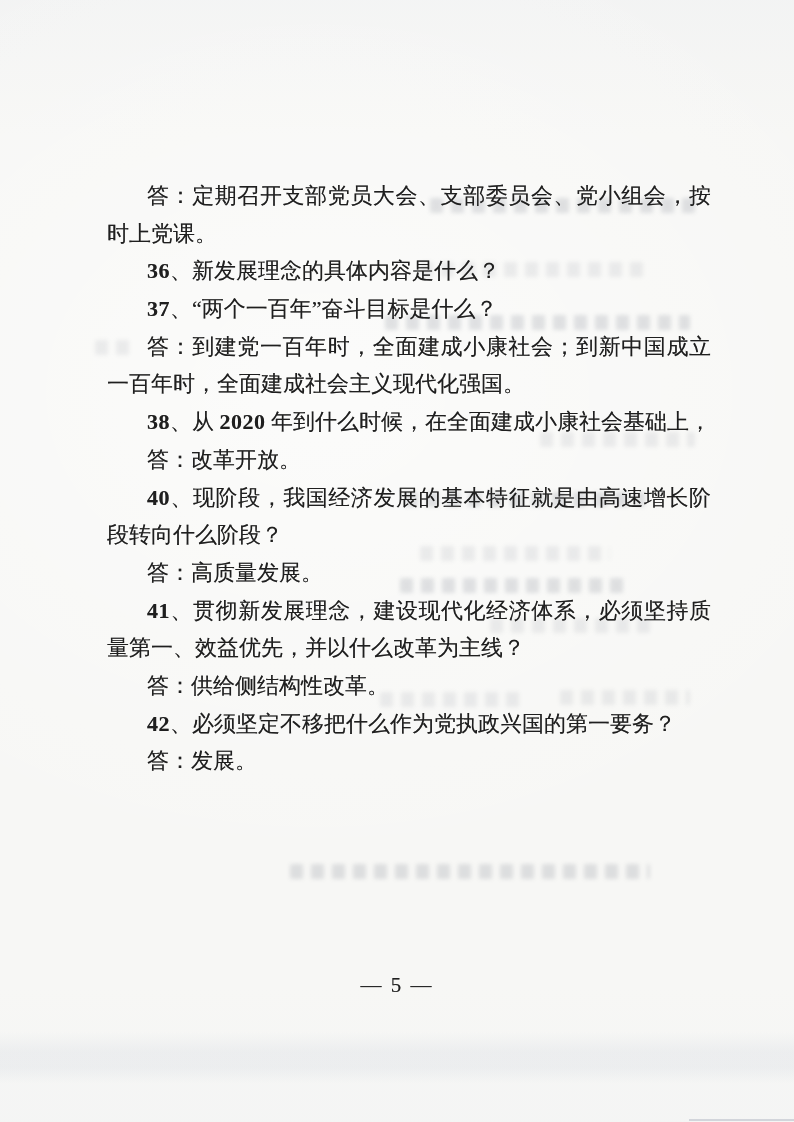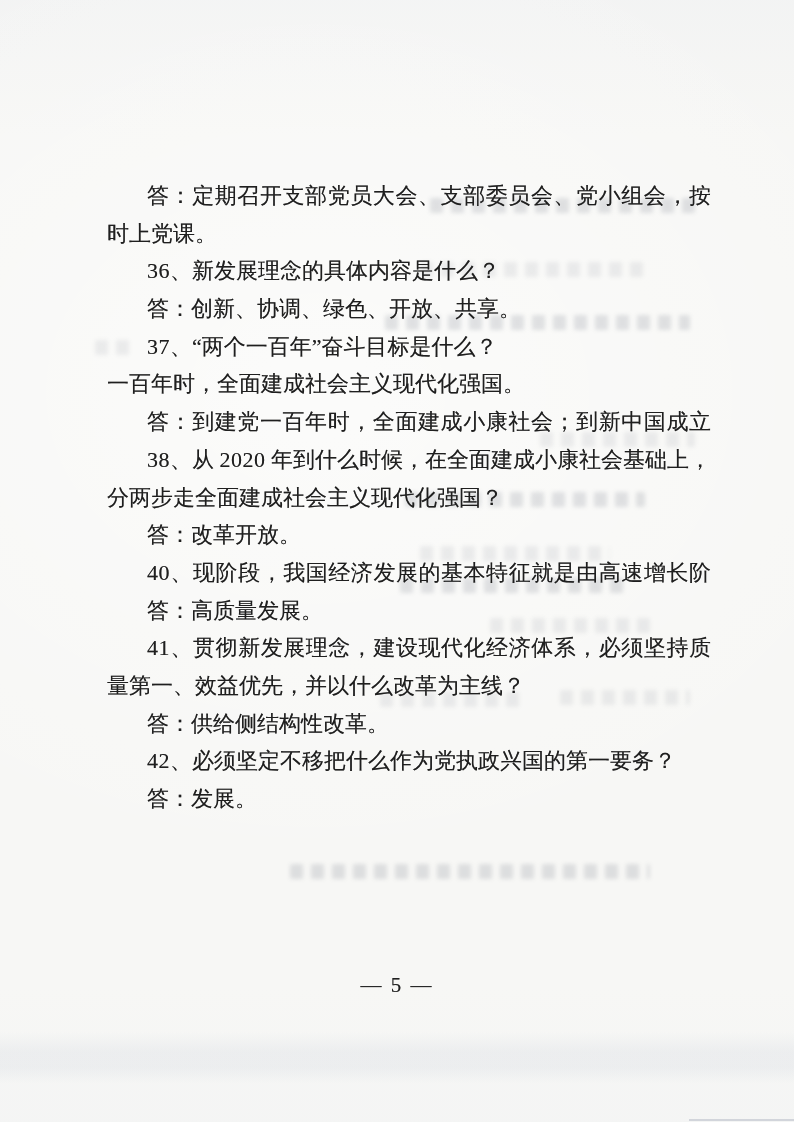--- a/index.html
+++ b/index.html
@@ -33,21 +33,21 @@
     color: var(--ink, #1f1f1f);
     white-space: nowrap;
     text-shadow: 0 0 0.4px rgba(30,30,30,.55);
   }
   .line.indent { text-indent: 40px; }
   .line.stretch {
     white-space: normal;
     text-align: justify;
     text-align-last: justify;
   }
-  .line b { font-weight: normal; letter-spacing: .5px; }
+  .line b { font-weight: bold; letter-spacing: .5px; }
 
   
   .page-number {
     position: absolute;
     left: 0;
     top: 969px;
     width: 794px;
     height: 32px;
     line-height: 32px;
     text-align: center;
@@ -109,28 +109,27 @@
 <div class="smudge" style="left:400px; top:578px; width:230px;"></div>
 <div class="smudge light" style="left:490px; top:618px; width:160px;"></div>
 <div class="smudge light" style="left:380px; top:692px; width:145px;"></div>
 <div class="smudge light" style="left:560px; top:690px; width:130px;"></div>
 <div class="smudge" style="left:290px; top:864px; width:360px;"></div>
 
 <div class="doc-body">
     <div class="line indent stretch">答：定期召开支部党员大会、支部委员会、党小组会，按</div>
     <div class="line">时上党课。</div>
     <div class="line indent"><b>36</b>、新发展理念的具体内容是什么？</div>
-    <div class="line indent">答：创新、协调、绿色、开放、共享。</div>
     <div class="line indent"><b>37</b>、“两个一百年”奋斗目标是什么？</div>
+    <div class="line indent stretch">答：到建党一百年时，全面建成小康社会；到新中国成立</div>
     <div class="line">一百年时，全面建成社会主义现代化强国。</div>
-    <div class="line indent stretch">答：到建党一百年时，全面建成小康社会；到新中国成立</div>
     <div class="line indent stretch"><b>38</b>、从 <b>2020</b> 年到什么时候，在全面建成小康社会基础上，</div>
-    <div class="line">分两步走全面建成社会主义现代化强国？</div>
     <div class="line indent">答：改革开放。</div>
     <div class="line indent stretch"><b>40</b>、现阶段，我国经济发展的基本特征就是由高速增长阶</div>
+    <div class="line">段转向什么阶段？</div>
     <div class="line indent">答：高质量发展。</div>
     <div class="line indent stretch"><b>41</b>、贯彻新发展理念，建设现代化经济体系，必须坚持质</div>
     <div class="line">量第一、效益优先，并以什么改革为主线？</div>
     <div class="line indent">答：供给侧结构性改革。</div>
     <div class="line indent"><b>42</b>、必须坚定不移把什么作为党执政兴国的第一要务？</div>
     <div class="line indent">答：发展。</div>
   </div>
 
 <div class="page-number">— 5 —</div>
 

